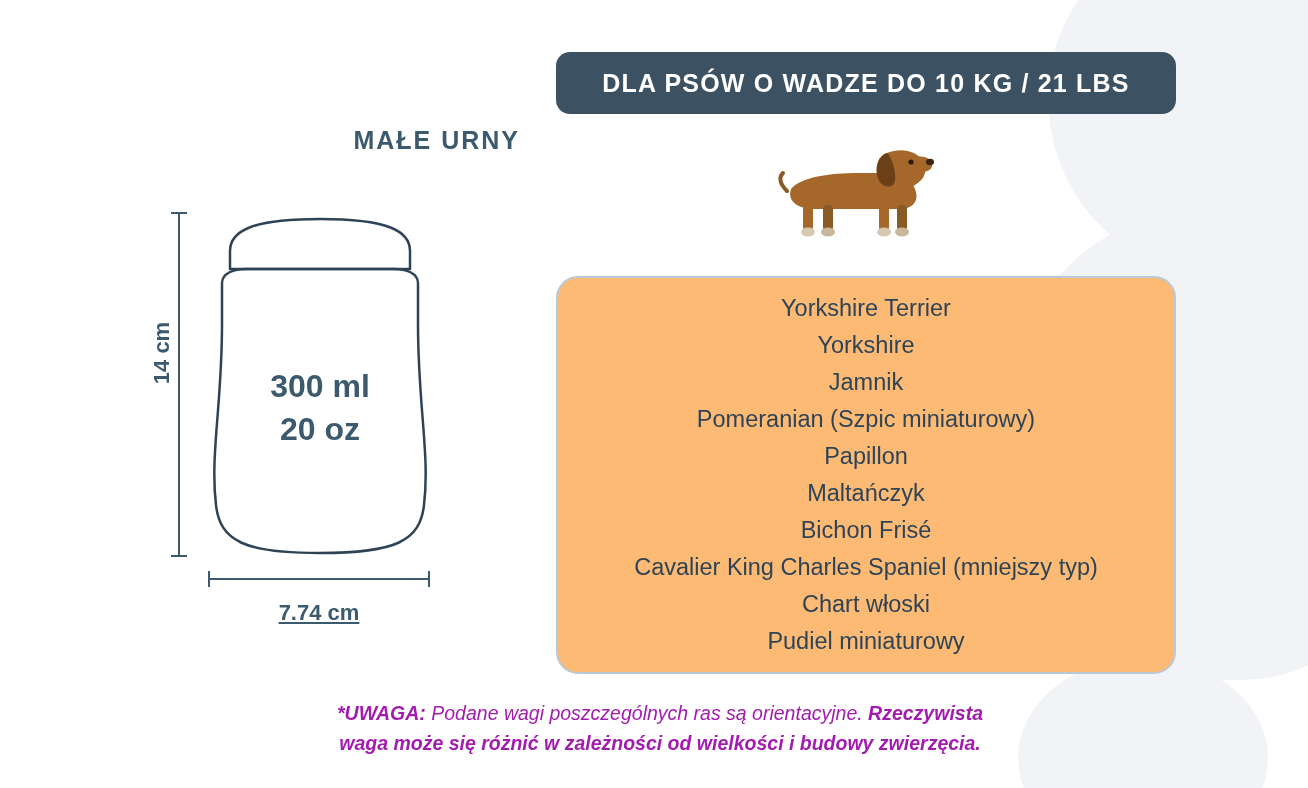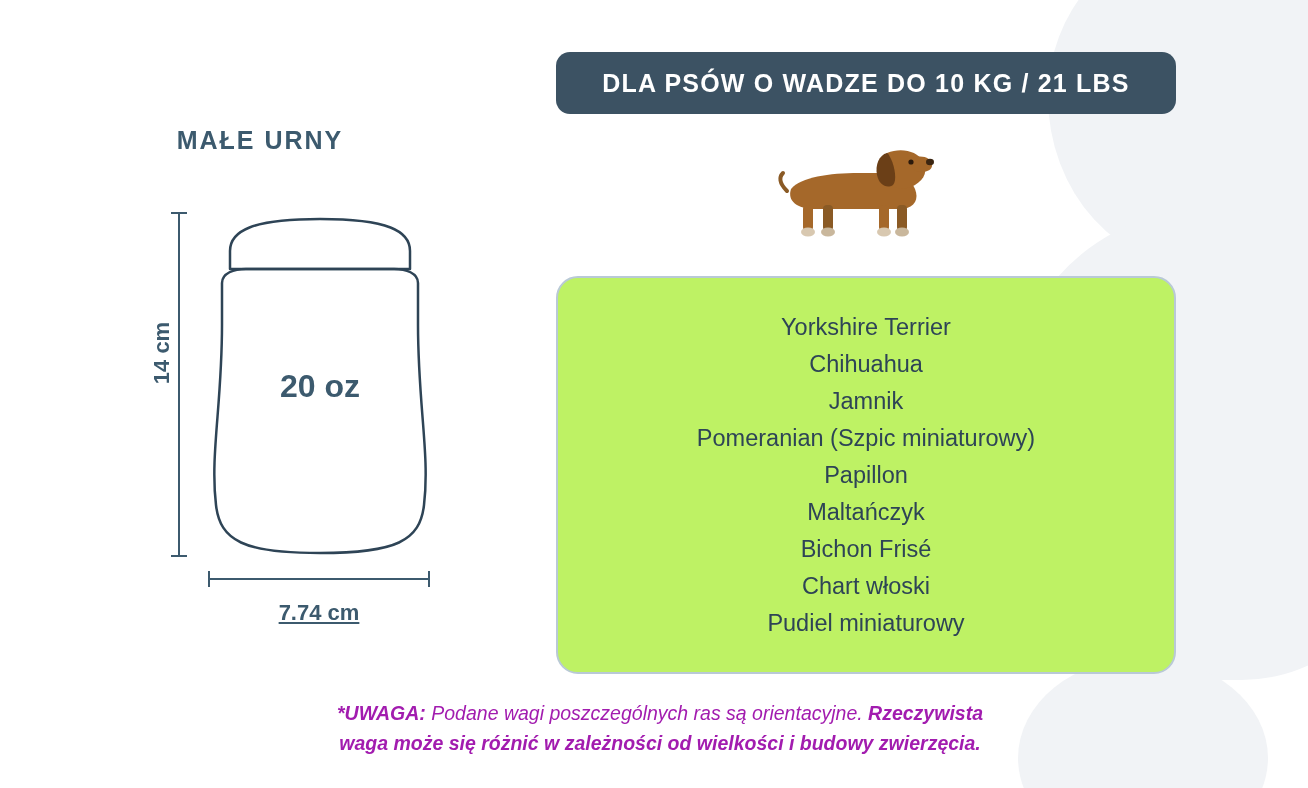--- a/index.html
+++ b/index.html
@@ -60,21 +60,21 @@
     left: 0;
     top: 0;
     width: 520px;
     height: 788px;
   }
   .left-title {
     position: absolute;
     top: 126px;
     left: 0;
     width: 520px;
-    text-align: center;
+    text-align: right;
     font-size: 25px;
     font-weight: bold;
     letter-spacing: 2px;
     color: #3c5a6e;
   }
   
   .dim-v {
     position: absolute;
     left: 178px;
     top: 212px;
@@ -183,21 +183,21 @@
     top: 133px;
     width: 160px;
     height: 115px;
   }
   .breeds-box {
     position: absolute;
     left: 36px;
     top: 276px;
     width: 620px;
     height: 398px;
-    background: #bef264;
+    background: #fdba74;
     border: 2px solid #b9c9d6;
     border-radius: 22px;
     box-sizing: border-box;
     display: flex;
     flex-direction: column;
     align-items: center;
     justify-content: center;
     padding: 10px 6px;
   }
   .breed {
@@ -242,20 +242,21 @@
 
         <path d="M22 78 C22 68 34 64 46 64 L194 64 C206 64 218 68 218 78
                  L218 120 C218 200 230 250 224 300
                  C220 336 196 348 120 348
                  C44 348 20 336 16 300
                  C10 250 22 200 22 120 Z" fill="none" stroke="#2e4456" stroke-width="2.5" stroke-linejoin="round"></path>
       </svg>
     </div>
 
     <div class="urn-volume">
+      <div>300 ml</div>
       <div>20 oz</div>
     </div>
 
     <div class="dim-v"></div>
     <div class="dim-v-label">14 cm</div>
 
     <div class="dim-h"></div>
     <div class="dim-h-label">7.74 cm</div>
   </div>
 
@@ -291,26 +292,27 @@
 
         <ellipse cx="33" cy="99" rx="7" ry="4.5" fill="#d8c8b0"></ellipse>
         <ellipse cx="53" cy="99" rx="7" ry="4.5" fill="#c9b79c"></ellipse>
         <ellipse cx="109" cy="99" rx="7" ry="4.5" fill="#d8c8b0"></ellipse>
         <ellipse cx="127" cy="99" rx="7" ry="4.5" fill="#c9b79c"></ellipse>
       </svg>
     </div>
 
     <div class="breeds-box">
       <div class="breed">Yorkshire Terrier</div>
-      <div class="breed">Chihuahua</div>
+      <div class="breed">Yorkshire</div>
       <div class="breed">Jamnik</div>
       <div class="breed">Pomeranian (Szpic miniaturowy)</div>
       <div class="breed">Papillon</div>
       <div class="breed">Maltańczyk</div>
       <div class="breed">Bichon Frisé</div>
+      <div class="breed">Cavalier King Charles Spaniel (mniejszy typ)</div>
       <div class="breed">Chart włoski</div>
       <div class="breed">Pudiel miniaturowy</div>
     </div>
   </div>
 
   <div class="footnote">
     <span><b>*UWAGA:</b><span> Podane wagi poszczególnych ras są orientacyjne. </span><b>Rzeczywista</b></span>
     <div><b>waga może się różnić w zależności od wielkości i budowy zwierzęcia.</b></div>
   </div>
 

